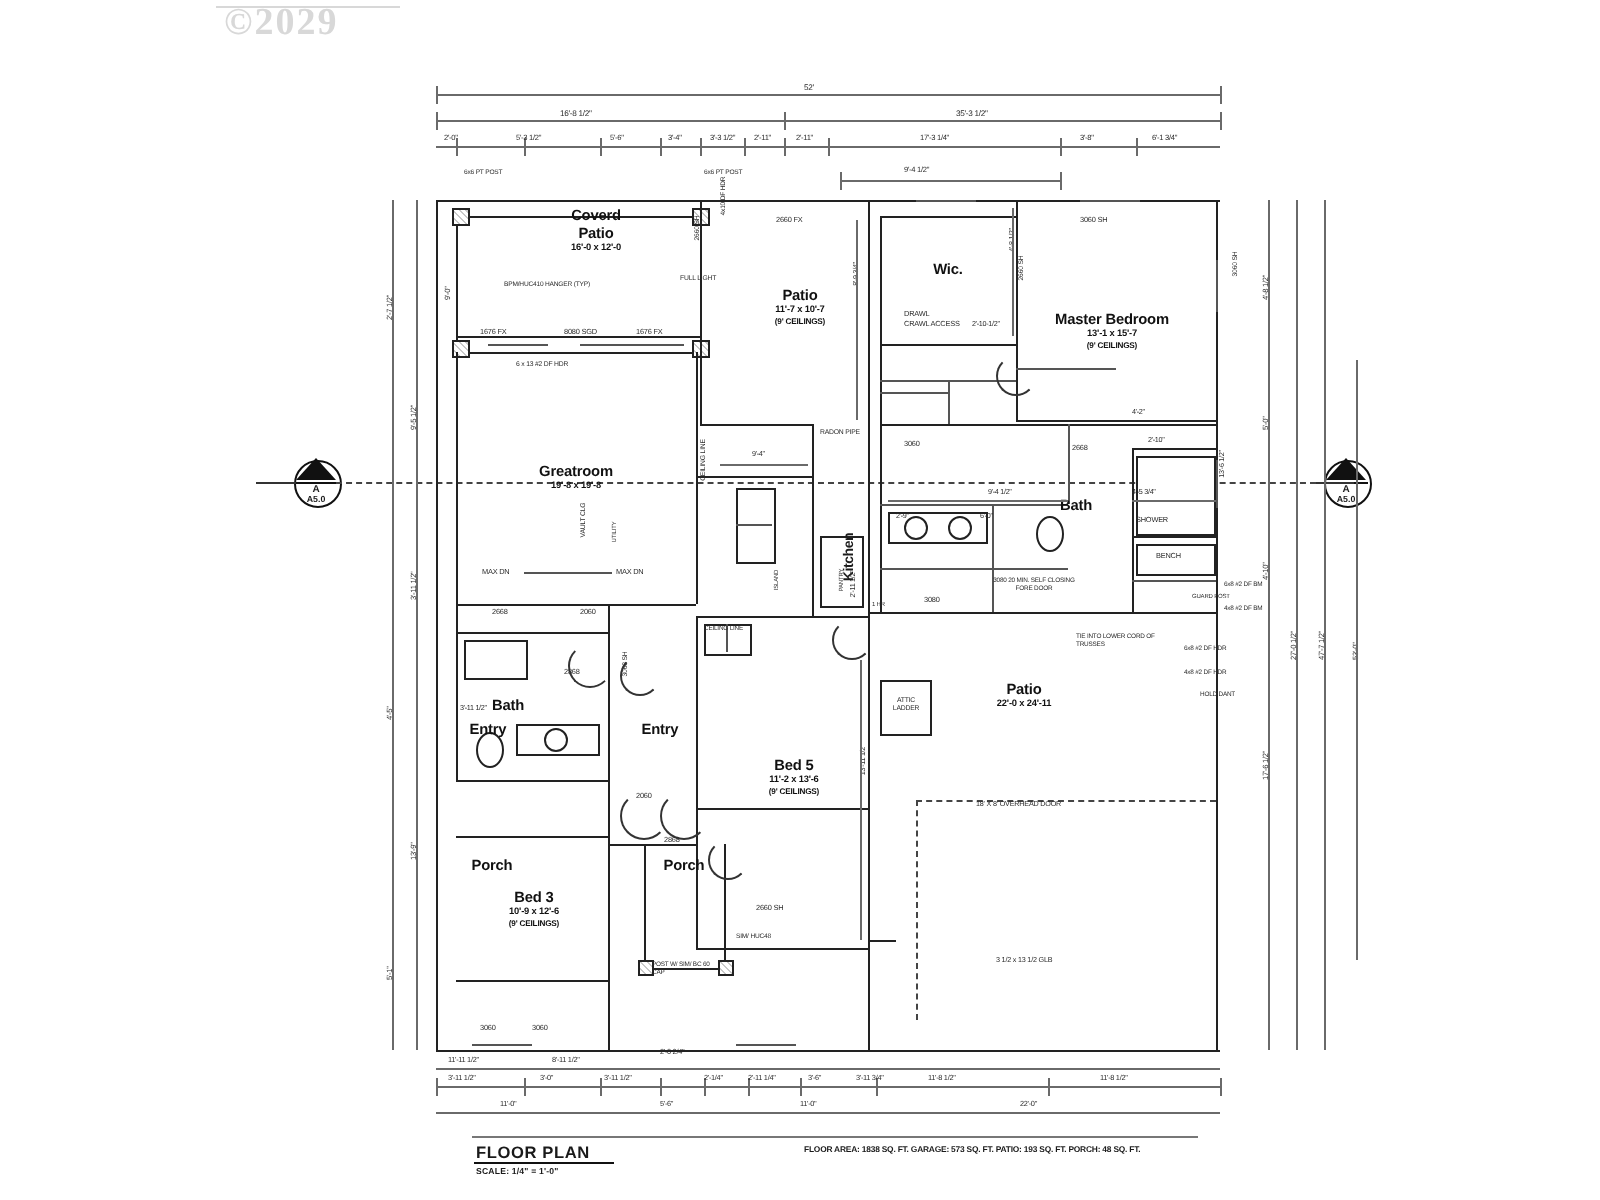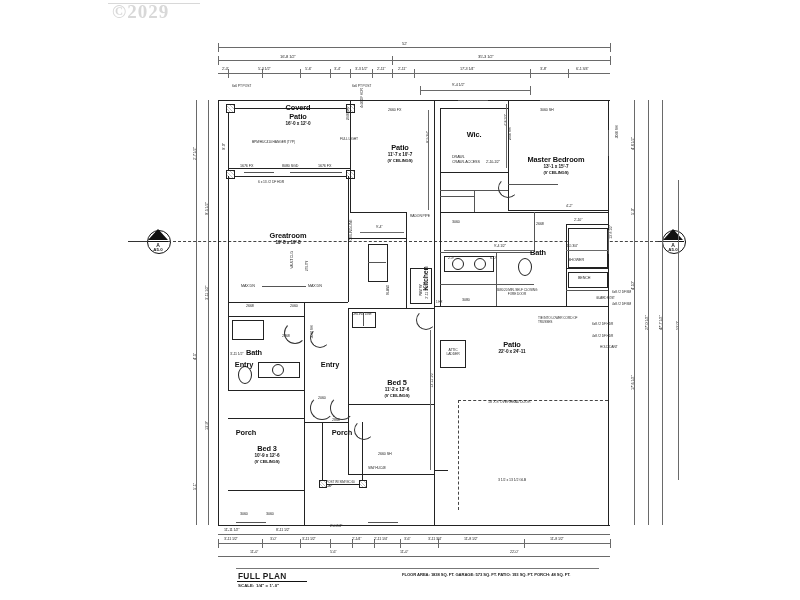--- a/index.html
+++ b/index.html
@@ -445,18 +445,18 @@
   <div class="dim" style="left:566px;top:204px;font-size:3.6px;">4'-2"</div>
 
   <div class="hdim" style="left:360px;top:232px;width:44px;"></div>
   <div class="hdim" style="left:444px;top:250px;width:90px;"></div>
   <div class="hdim" style="left:566px;top:250px;width:42px;"></div>
   <div class="vdim" style="left:428px;top:110px;height:100px;"></div>
   <div class="vdim" style="left:506px;top:104px;height:64px;"></div>
   <div class="vdim" style="left:430px;top:330px;height:140px;"></div>
 
   <div id="tb-areas-rule"></div>
-  <div id="tb-title">FULL PLAN</div>
+  <div id="tb-title">FLOOR PLAN</div>
   <div id="tb-rule"></div>
   <div id="tb-scale">SCALE: 1/4" = 1'-0"</div>
   <div id="tb-areas">FLOOR AREA: 1838 SQ. FT.   GARAGE: 573 SQ. FT.   PATIO: 193 SQ. FT. PORCH: 48 SQ. FT.</div>
 
 </div>
 
 </body></html>

